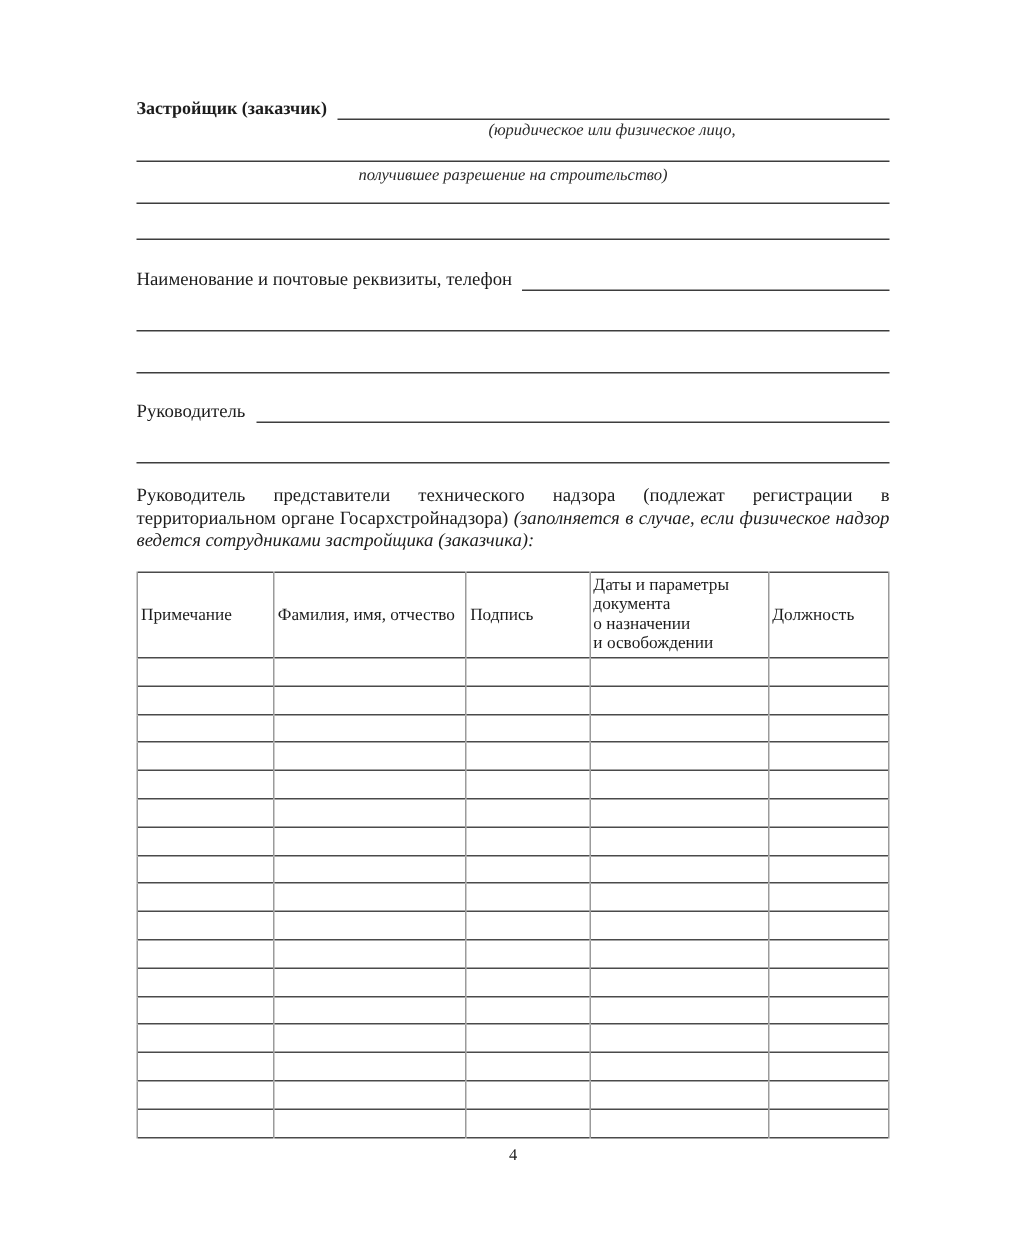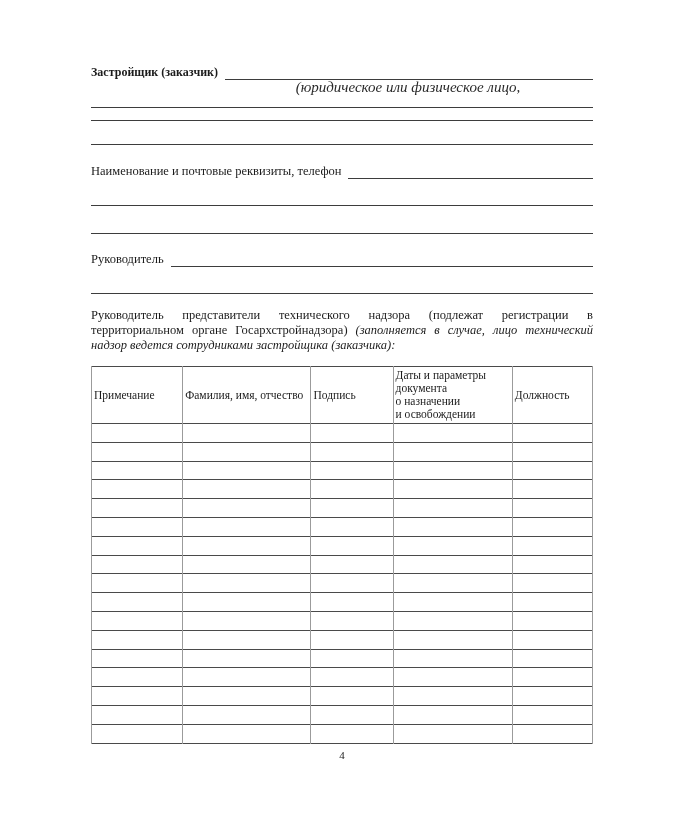--- a/index.html
+++ b/index.html
@@ -30,21 +30,21 @@
   .field-row .lbl { white-space: nowrap; }
   .field-row .lbl.bold { font-weight: bold; font-size: 12px; }
   .fill-line {
     flex: 1;
     margin-left: 7px;
     border-bottom: 1px solid #3d3d3d;
     height: 14px;
   }
   .hint {
     font-style: italic;
-    font-size: 15px;
+    font-size: 11px;
     line-height: 11px;
     text-align: center;
     color: #2a2a2a;
   }
   .hint-indent { padding-left: 132px; }
   .rule {
     border-bottom: 1px solid #3d3d3d;
     height: 0;
   }
   .mt2  { margin-top: 2px; }
@@ -98,37 +98,38 @@
   <div class="content">
 
     <div class="field-row">
       <span class="lbl bold">Застройщик (заказчик)</span>
       <span class="fill-line"></span>
     </div>
     <div class="hint-indent mt2">
       <div class="hint">(юридическое или физическое лицо,</div>
     </div>
     <div class="rule mt14"></div>
+    <div class="hint mt4">получившее разрешение на строительство)</div>
     <div class="rule mt12"></div>
     <div class="rule mt23"></div>
 
     <div class="field-row mt18">
       <span class="lbl">Наименование и почтовые реквизиты, телефон</span>
       <span class="fill-line"></span>
     </div>
     <div class="rule mt26"></div>
     <div class="rule mt27"></div>
 
     <div class="field-row mt17">
       <span class="lbl">Руководитель</span>
       <span class="fill-line"></span>
     </div>
     <div class="rule mt26"></div>
 
-    <p class="para"><span>Руководитель представители технического надзора (подлежат регистрации в территориальном органе Госархстройнадзора) </span><span class="it">(заполняется в случае, лицо технический надзор ведется сотрудниками застройщика (заказчика):</span></p>
+    <p class="para"><span>Руководитель представители технического надзора (подлежат регистрации в территориальном органе Госархстройнадзора) </span><span class="it">(заполняется в случае, если физическое надзор ведется сотрудниками застройщика (заказчика):</span></p>
 
     <table class="reg">
       <colgroup>
         <col style="width:18.2%">
         <col style="width:25.6%">
         <col style="width:16.4%">
         <col style="width:23.8%">
         <col style="width:16.0%">
       </colgroup>
       <thead>

